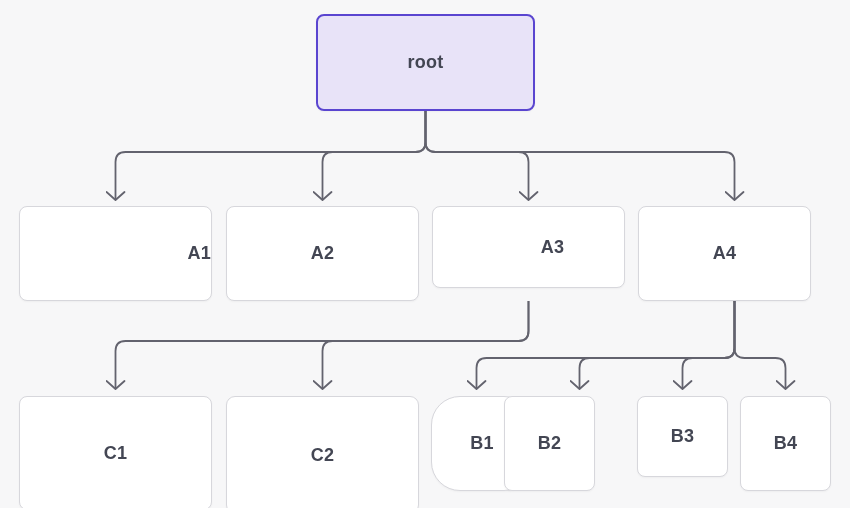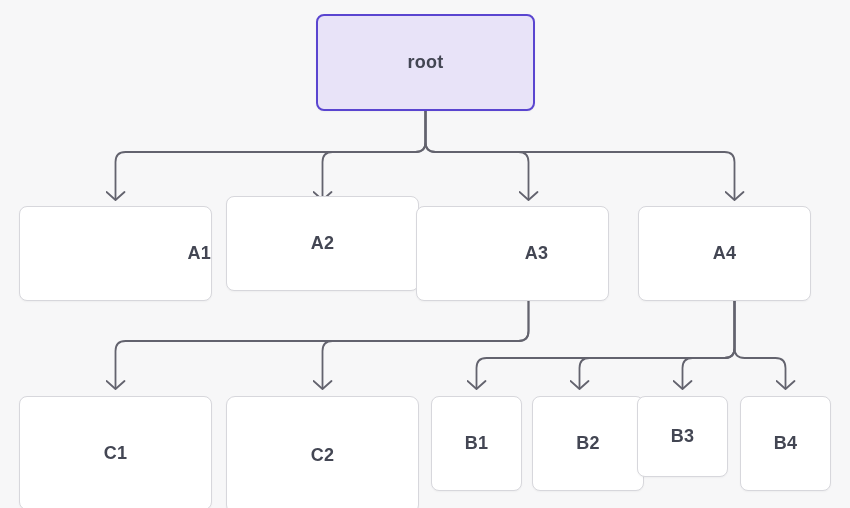--- a/index.html
+++ b/index.html
@@ -34,27 +34,27 @@
   .node-label{
     font-size:18px;font-weight:700;color:var(--node-text);letter-spacing:.3px;
   }
   .node.root{
     background:var(--root-fill);
     border:2px solid var(--root-border);
   }
   
   .pos-root{left:316px;top:14px;width:219px;height:97px;}
   .pos-A1{left:19px; top:206px;width:193px;height:95px;justify-content:flex-end;}
-  .pos-A2{left:226px;top:196px;width:193px;height:95px;}
-  .pos-A3{left:416px;top:206px;width:193px;height:95px;padding-left:48px;}
+  .pos-A2{left:226px;top:206px;width:193px;height:95px;}
+  .pos-A3{left:432px;top:206px;width:193px;height:82px;padding-left:48px;}
   .pos-A4{left:638px;top:206px;width:173px;height:95px;}
   .pos-C1{left:19px; top:396px;width:193px;height:114px;}
   .pos-C2{left:226px;top:396px;width:193px;height:118px;border-radius:9px;}
-  .pos-B1{left:431px;top:396px;width:91px;height:95px;}
-  .pos-B2{left:532px;top:396px;width:112px;height:95px;}
+  .pos-B1{left:431px;top:396px;width:102px;height:95px;border-radius:29px;}
+  .pos-B2{left:504px;top:396px;width:91px;height:95px;}
   .pos-B3{left:637px;top:396px;width:91px;height:81px;}
   .pos-B4{left:740px;top:396px;width:91px;height:95px;text-align:center;}
 </style>
 </head>
 <body>
 
 <div class="canvas">
 
   <svg class="edges" width="850" height="508" viewBox="0 0 850 508" xmlns="http://www.w3.org/2000/svg">
     <defs>

